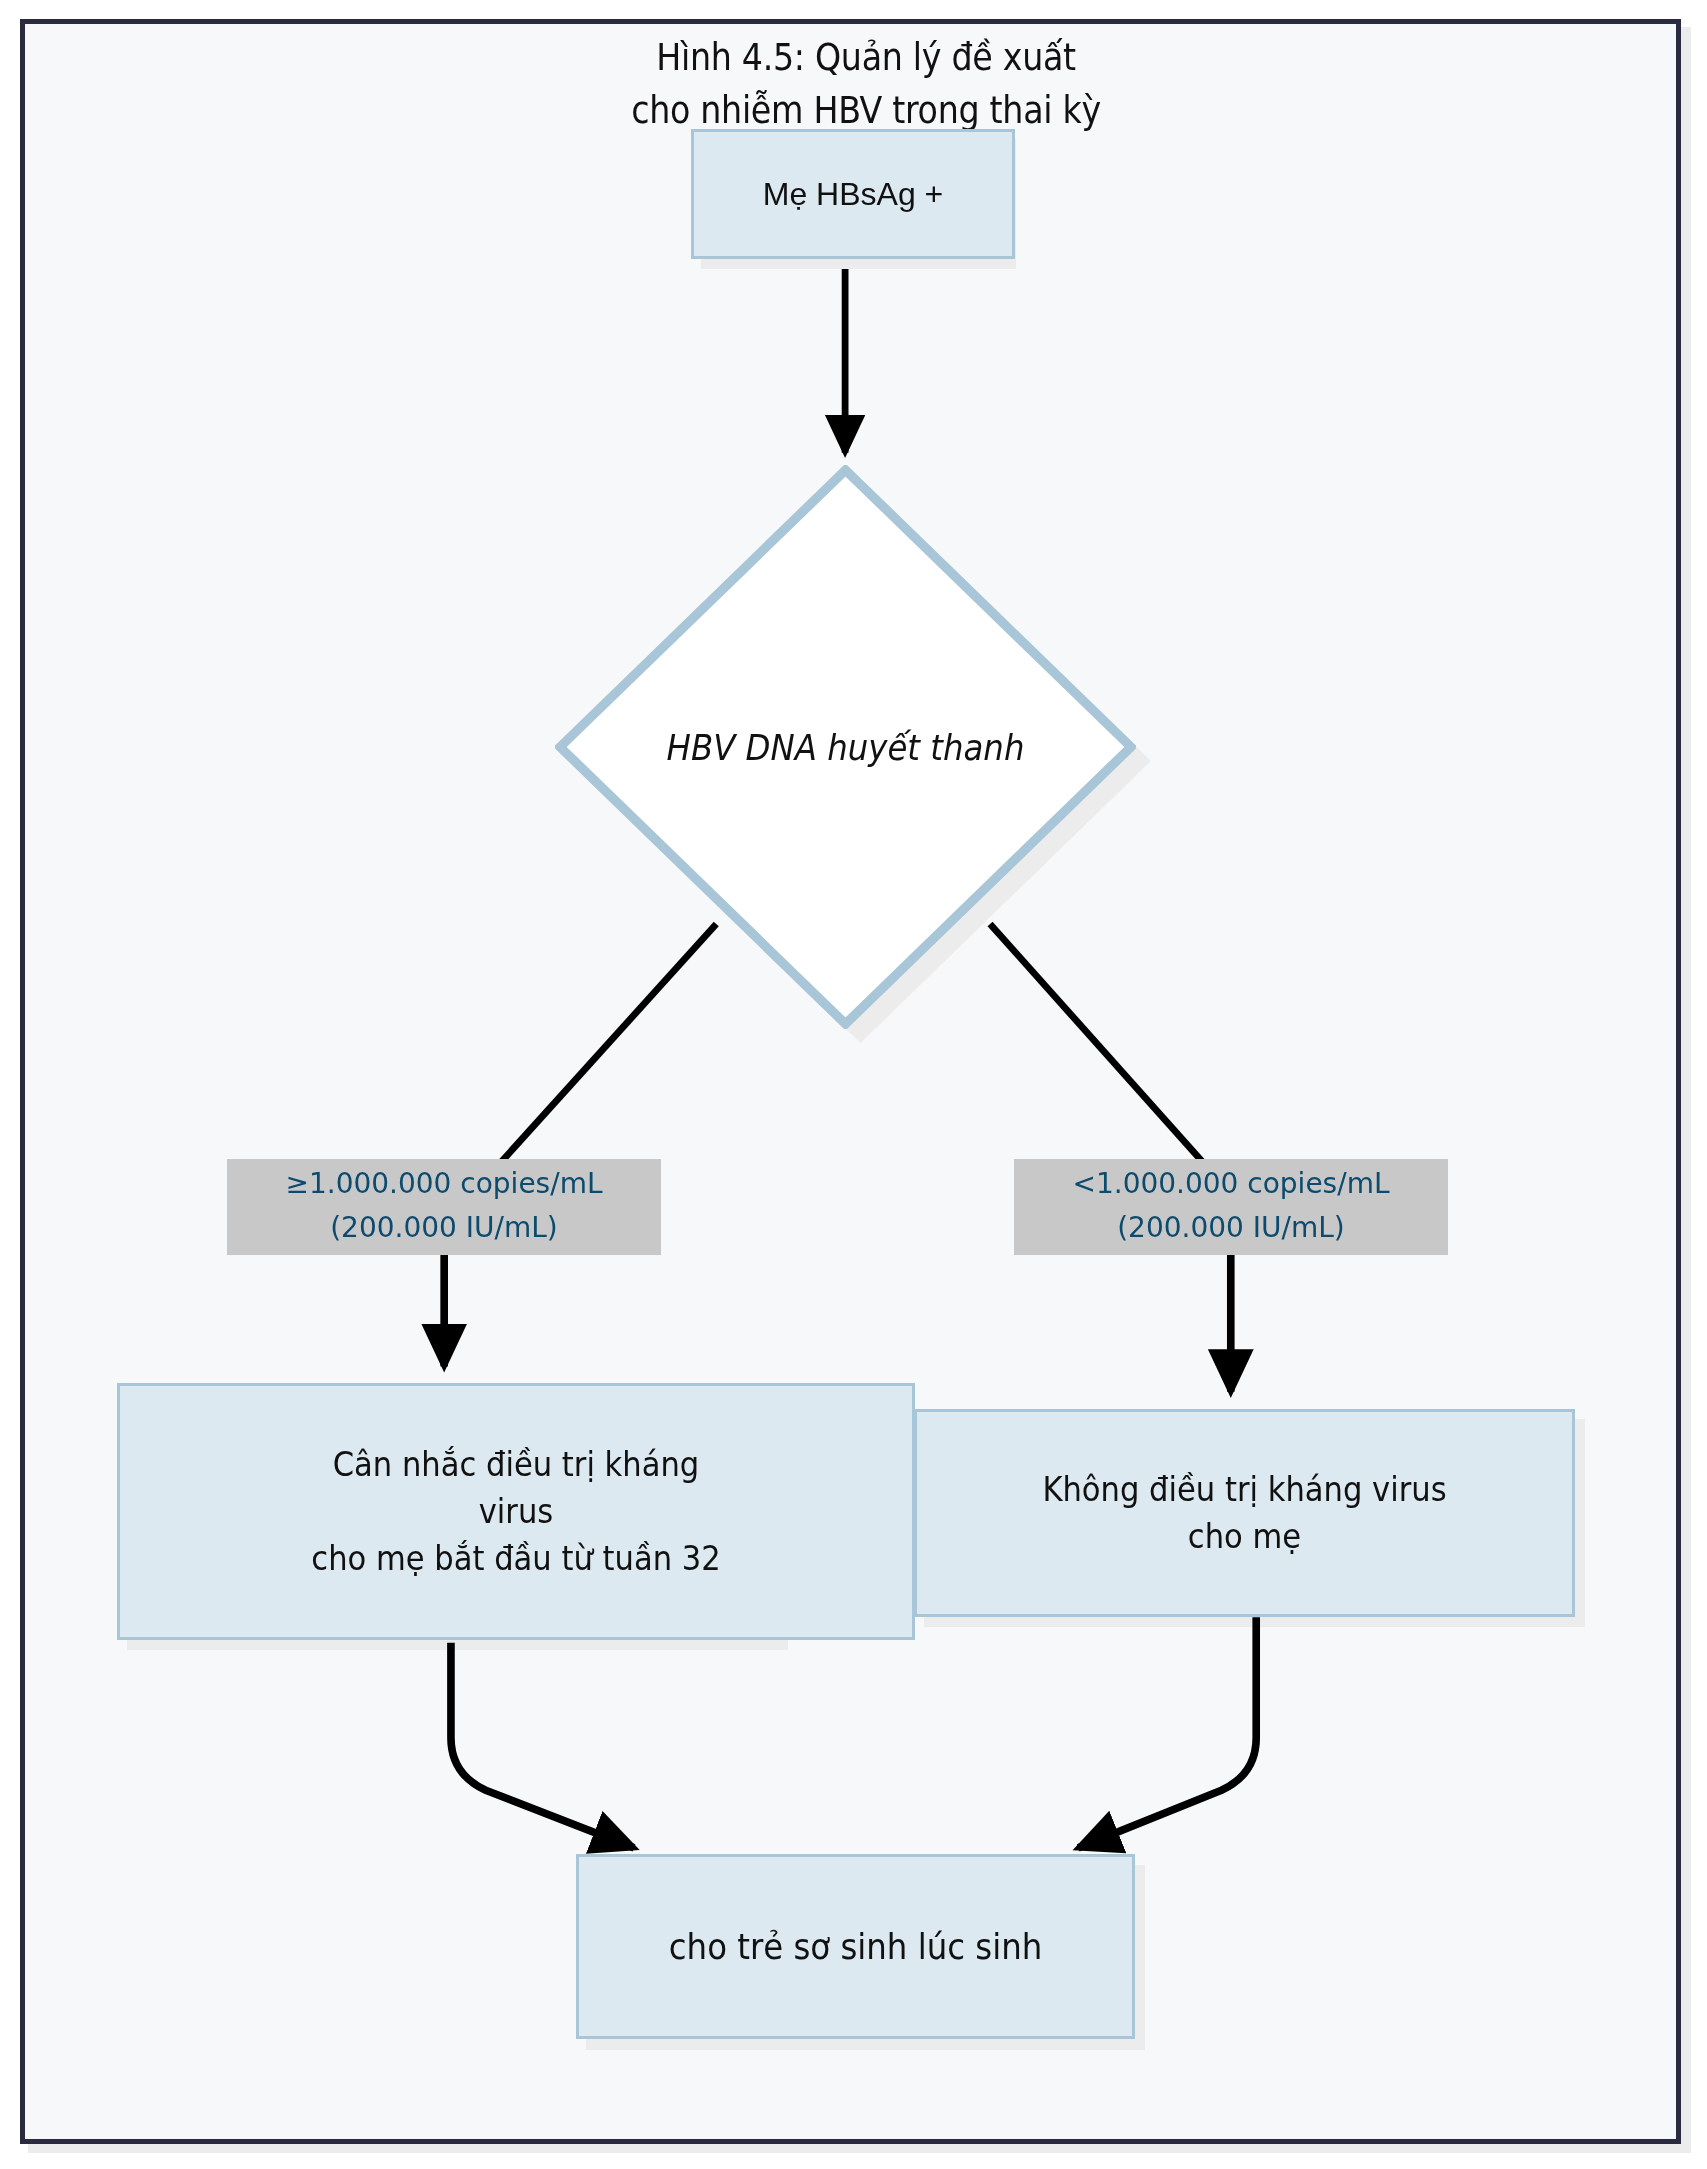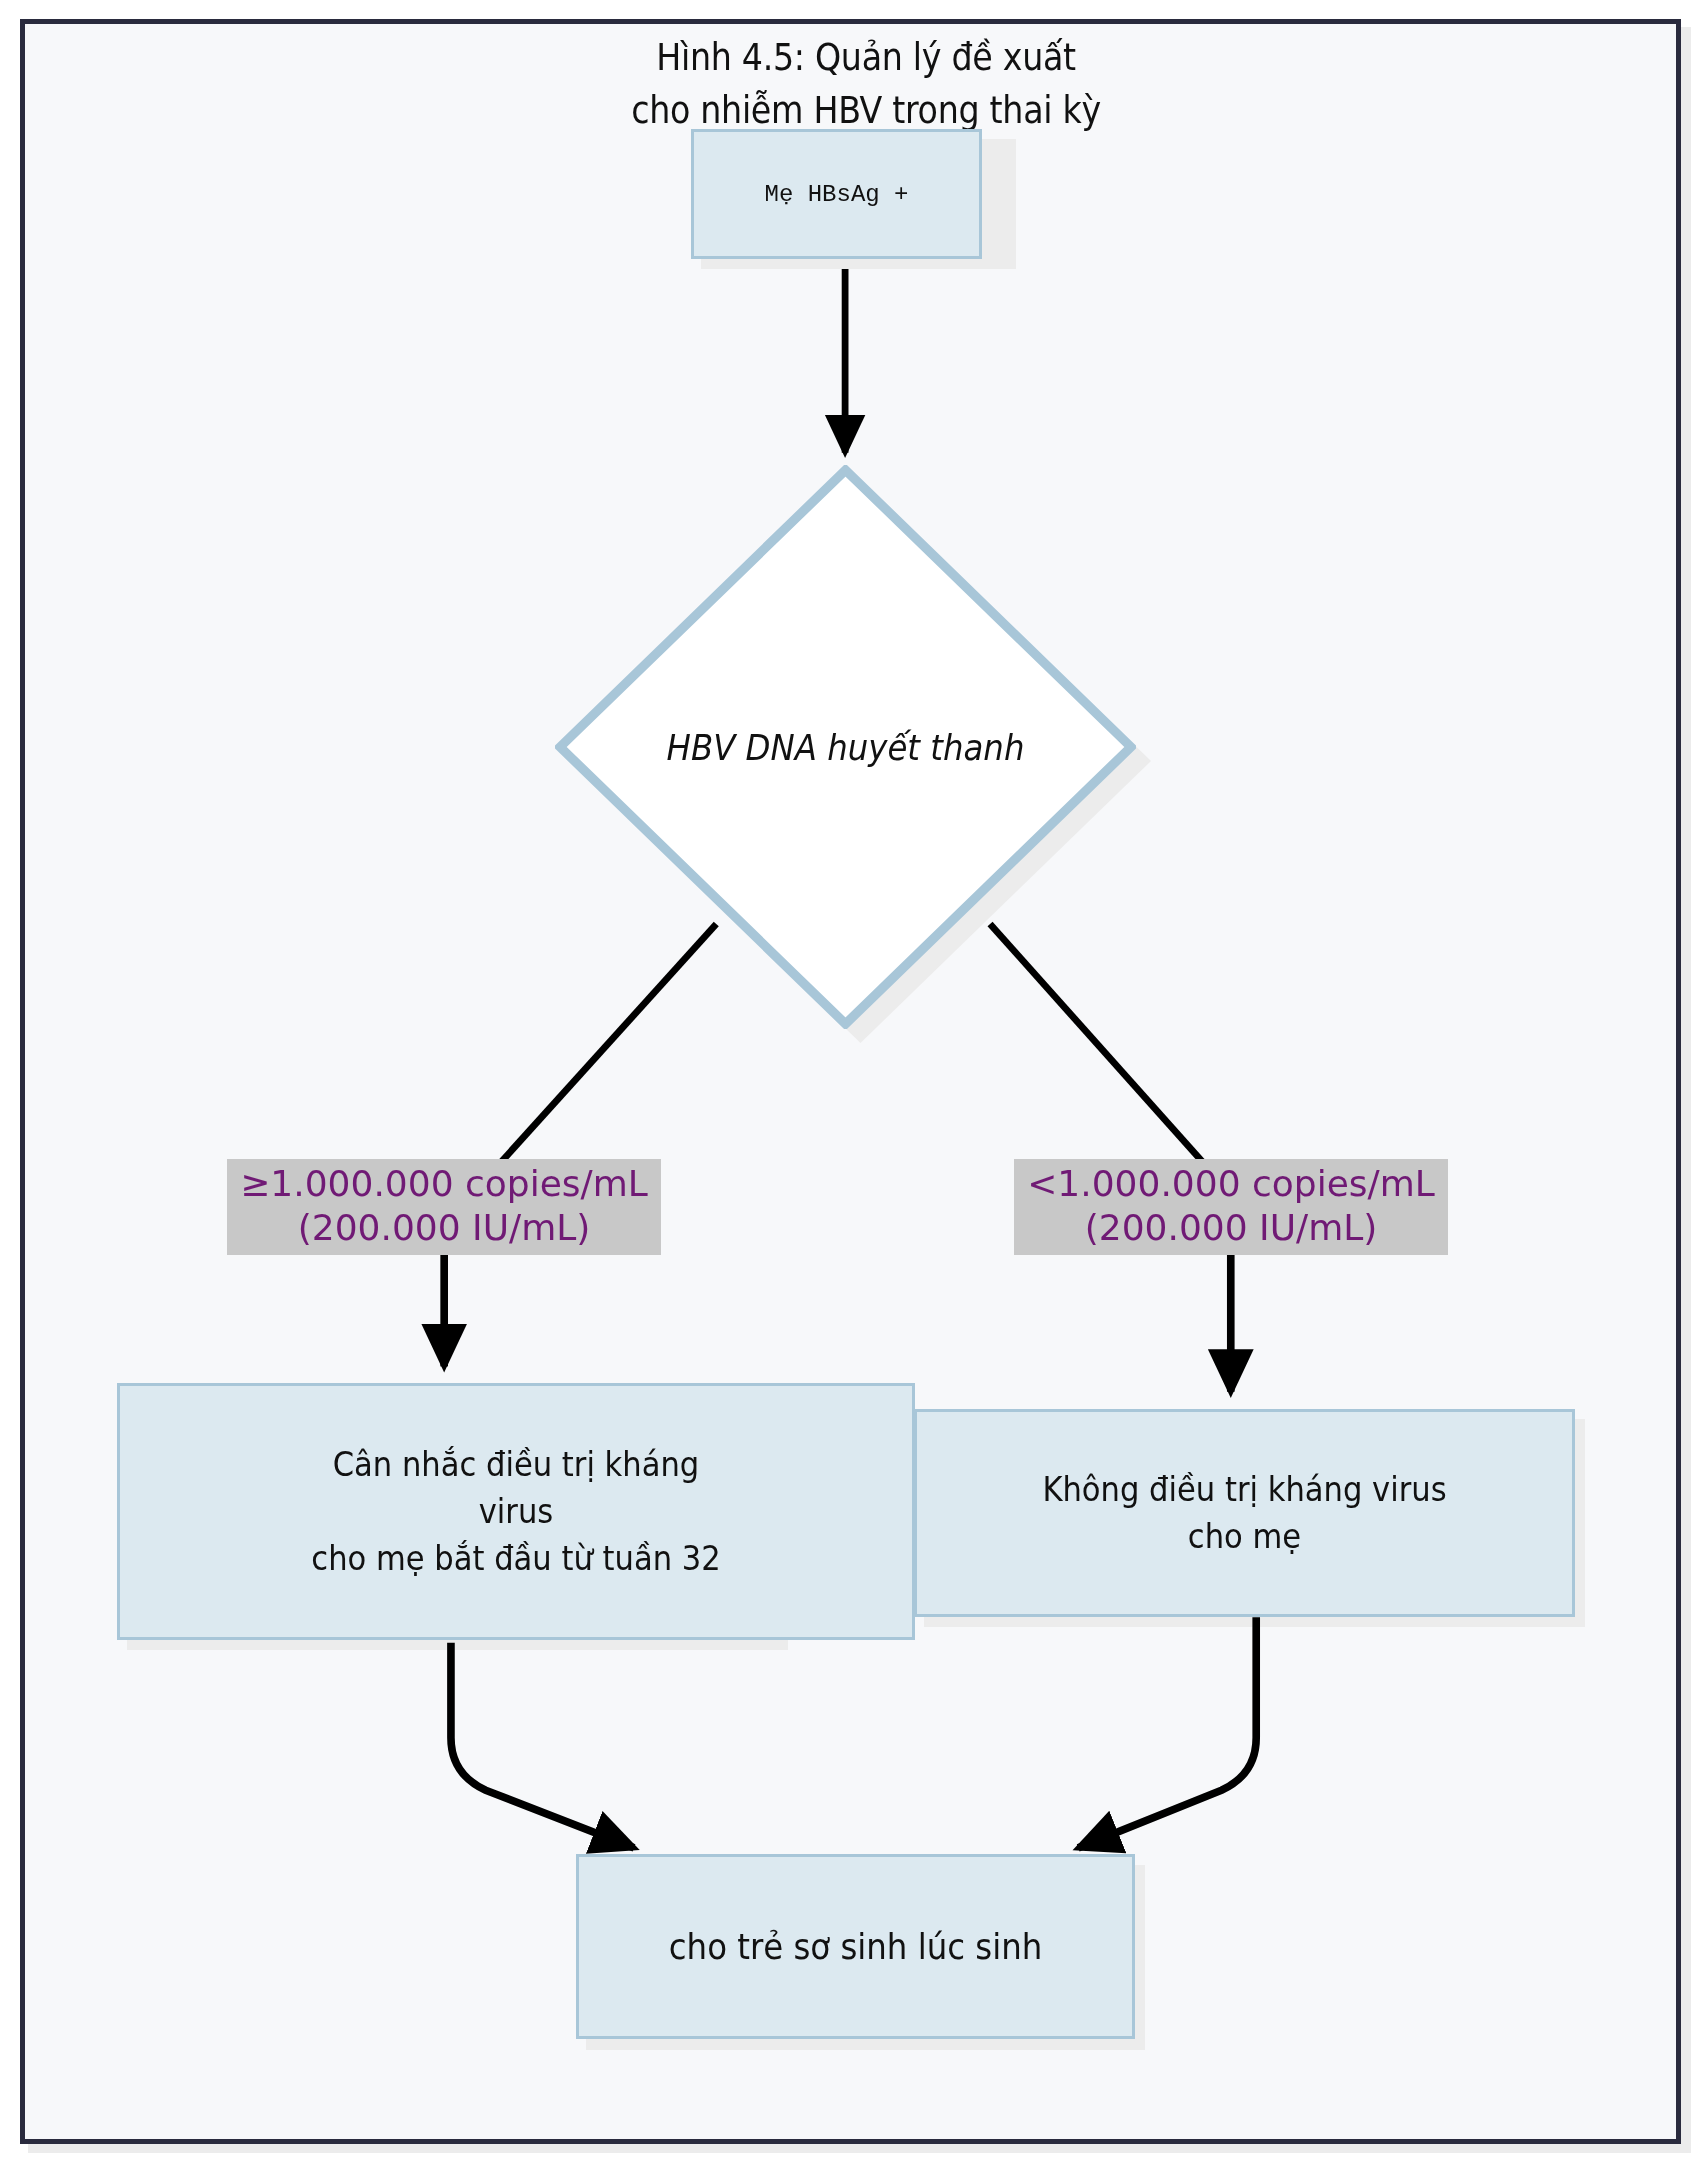--- a/index.html
+++ b/index.html
@@ -74,24 +74,24 @@
   .node-shadow {
     position: absolute;
     background: #ececec;
     z-index: 2;
   }
 
   
   #node-top {
     left: 691px;
     top: 129px;
-    width: 291px;
+    width: 324px;
     height: 130px;
-    font-family: Liberation Mono, monospace;
-    font-size: 24px;
+    font-family: Liberation Sans, sans-serif;
+    font-size: 32px;
     line-height: 41px;
   }
   #node-top-shadow { left: 701px; top: 139px; width: 315px; height: 130px; }
 
   
   #node-decision-shadow {
     position: absolute;
     left: 570px;
     top: 479px;
     width: 581px;
@@ -122,23 +122,23 @@
     font-size: 36px;
     color: #111111;
     font-style: italic;
   }
 
   
   .edge-label {
     position: absolute;
     box-sizing: border-box;
     background: #c8c8c8;
-    color: #701a75;
+    color: #0c4a6e;
     font-family: "DejaVu Sans", sans-serif;
-    font-size: 36px;
+    font-size: 28px;
     line-height: 44px;
     text-align: center;
     padding: 3.4px 5.1px 5.1px 5.1px;
     z-index: 4;
   }
   .edge-label .eline { display: block; white-space: nowrap; }
   #label-high { left: 227px; top: 1159px; width: 434px; }
   #label-low  { left: 1014px; top: 1159px; width: 434px; }
 
   

